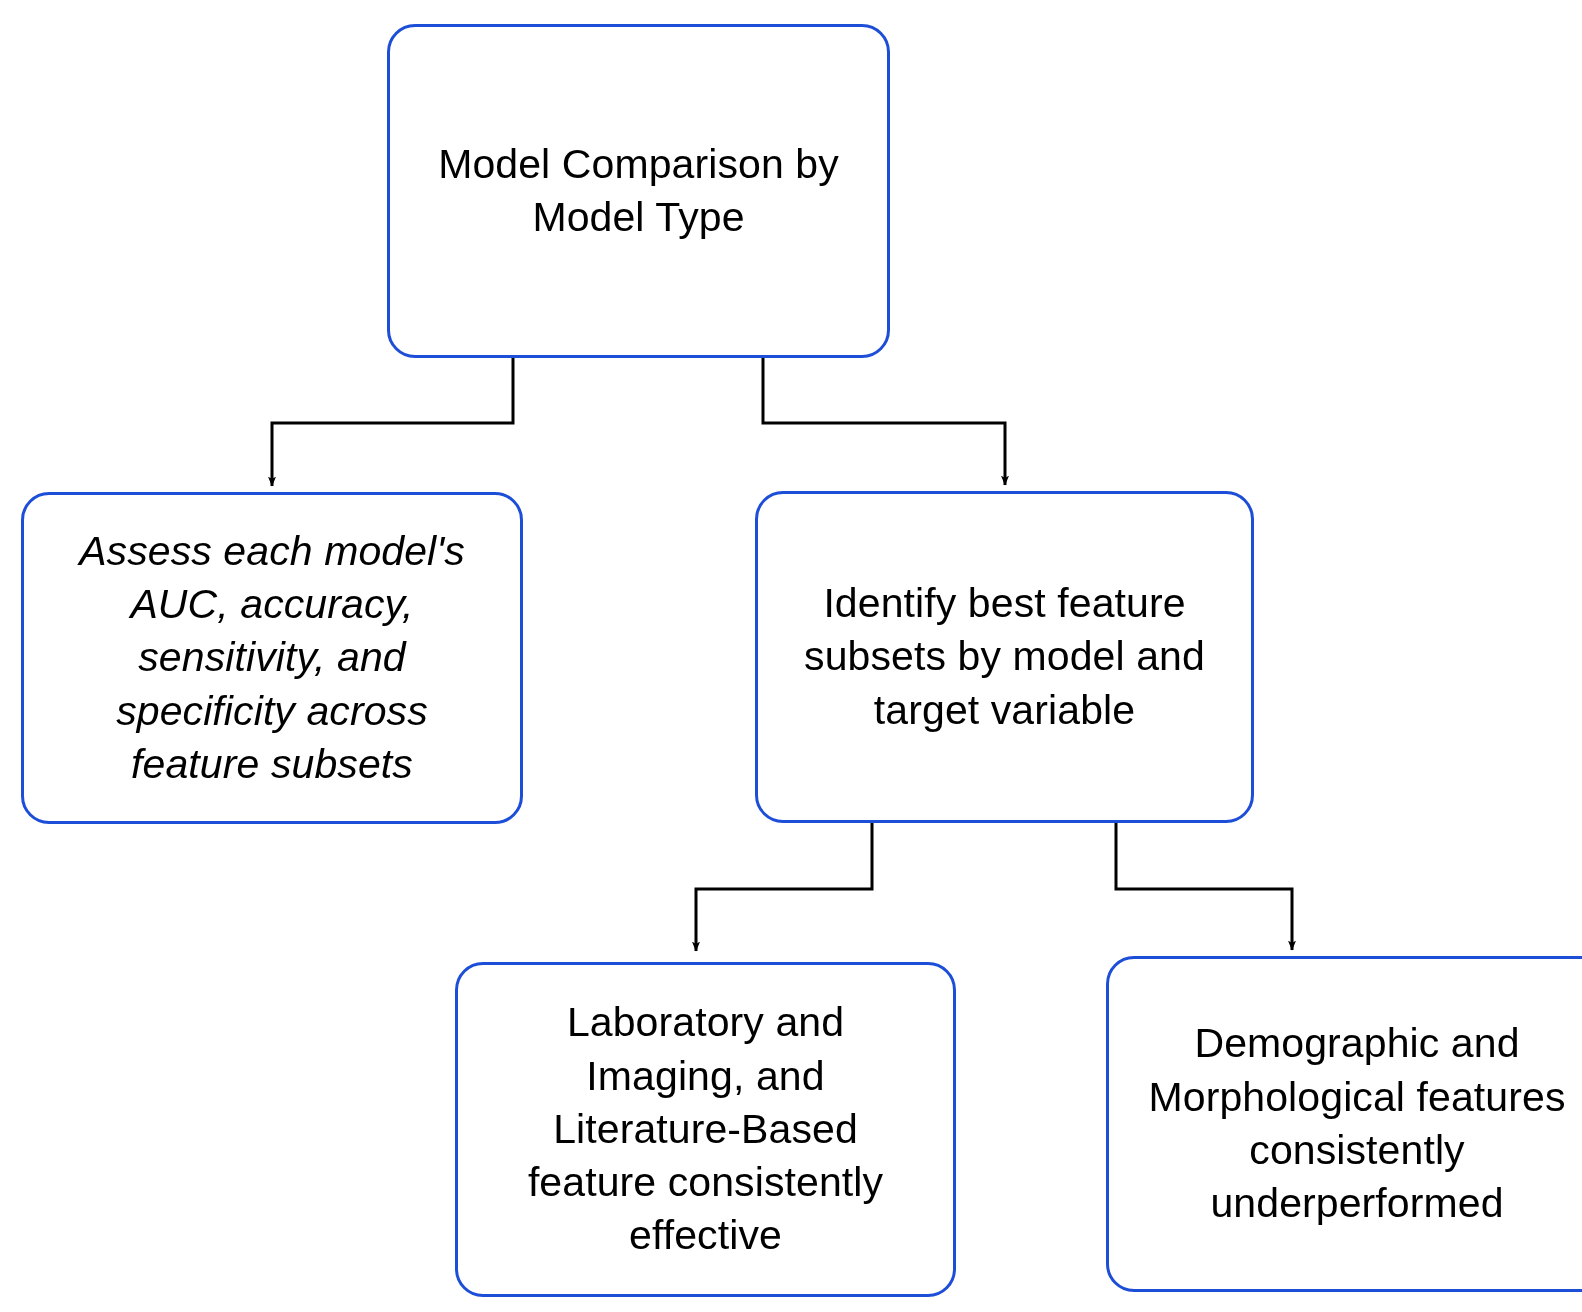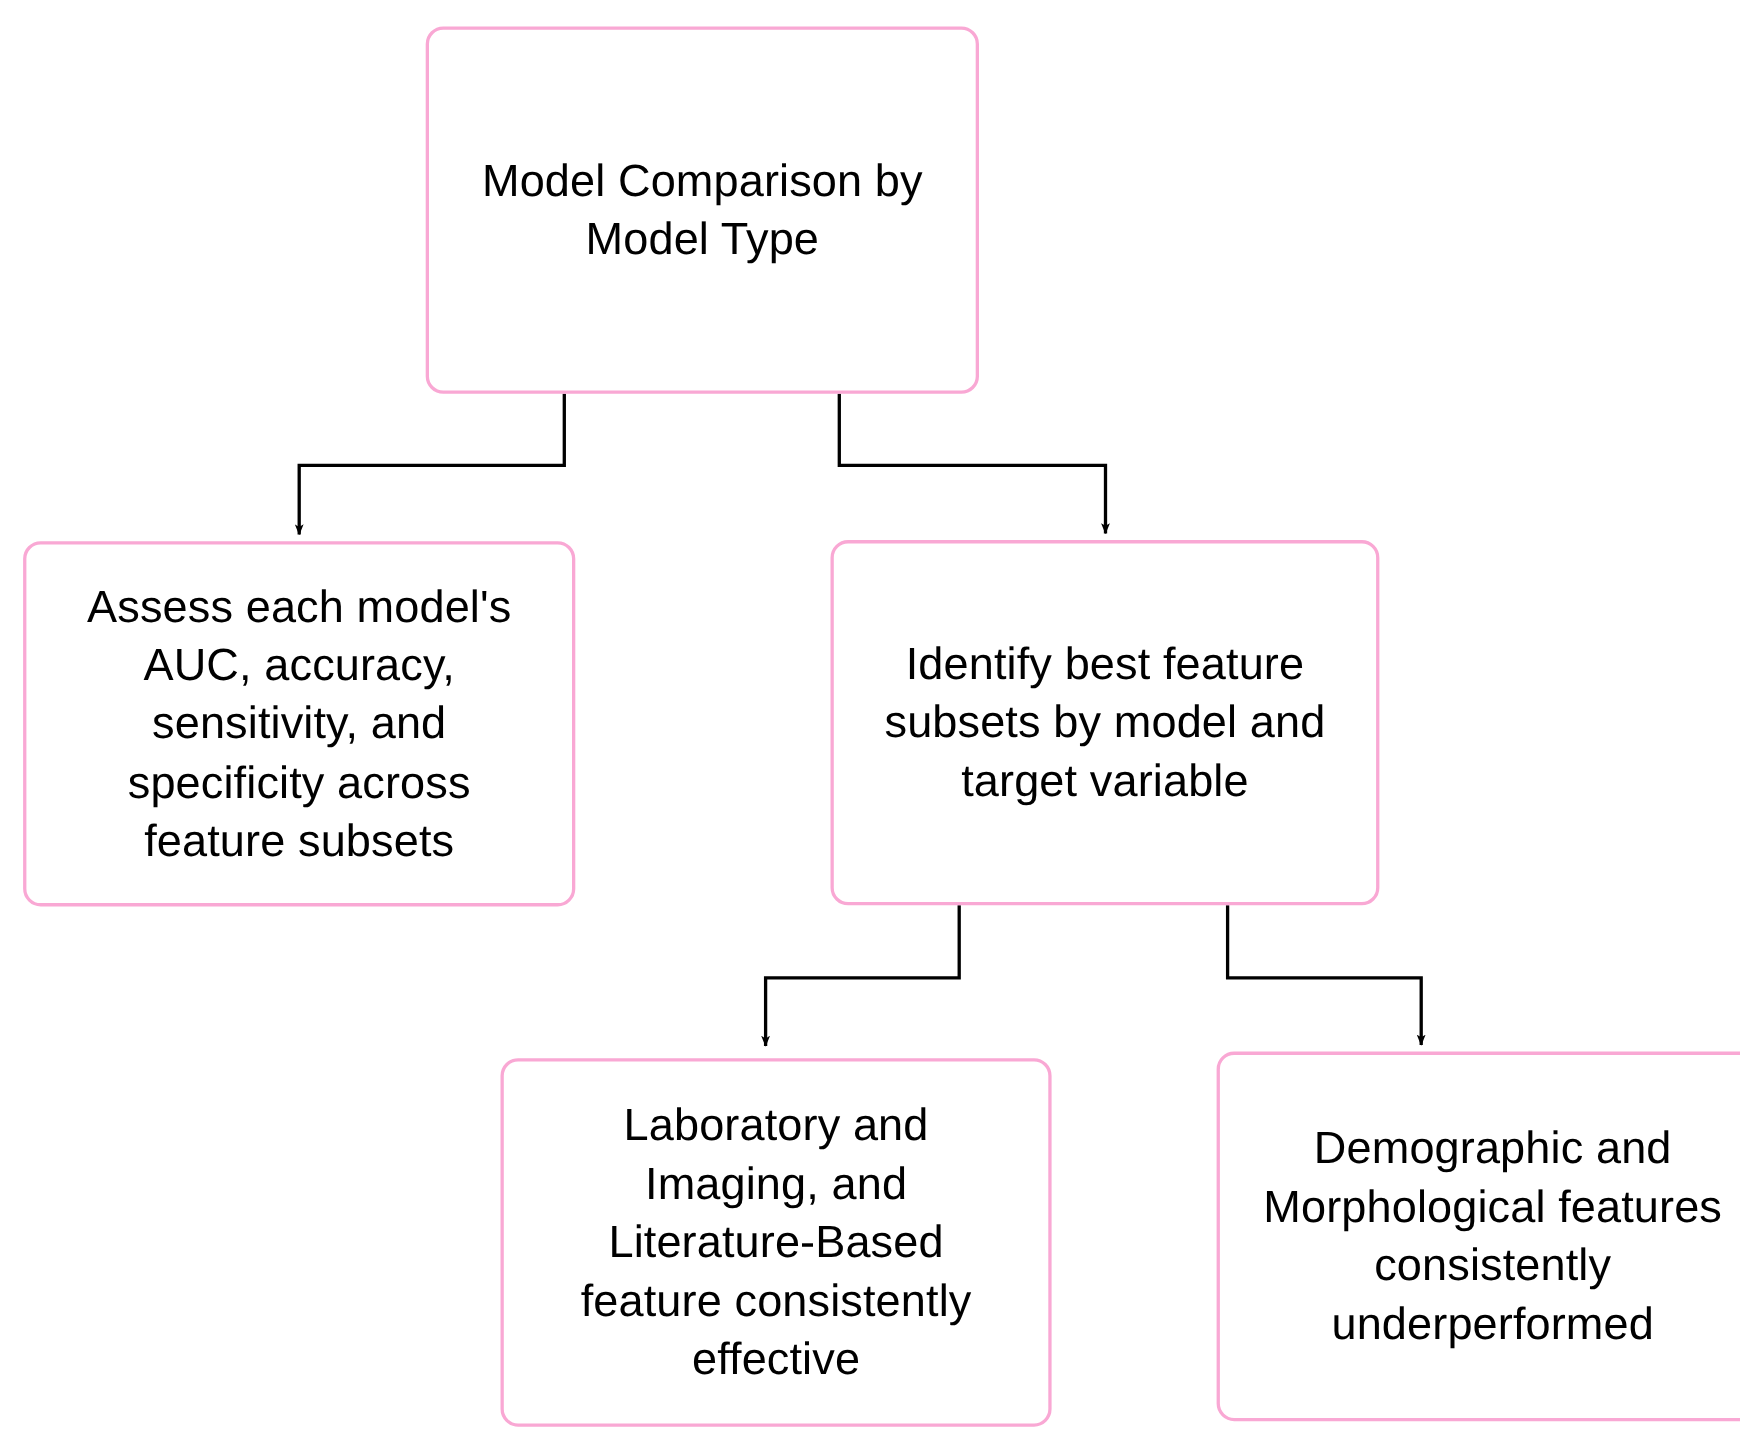--- a/index.html
+++ b/index.html
@@ -23,42 +23,42 @@
     top: 0;
     left: 0;
     width: 1582px;
     height: 1312px;
     pointer-events: none;
   }
   .node {
     position: absolute;
     box-sizing: border-box;
     background: #ffffff;
-    border: 3px solid #f9a8d4;
-    border-radius: 16px;
+    border: 3px solid #1d4ed8;
+    border-radius: 28px;
     display: flex;
     align-items: center;
     justify-content: center;
     text-align: center;
     z-index: 2;
   }
   .node-label {
     display: block;
     color: #000000;
     font-family: "Liberation Sans", sans-serif;
     font-size: 41px;
     line-height: 1.30;
     font-weight: 400;
     letter-spacing: 0.1px;
     white-space: pre-line;
     padding: 0 14px;
   }
   
   #node-root        { left: 387px; top: 24px;  width: 503px; height: 334px; }
-  #node-assess      { left: 21px;  top: 492px; width: 502px; height: 332px; }
+  #node-assess      { left: 21px;  top: 492px; width: 502px; height: 332px; font-style: italic; }
   #node-identify    { left: 755px; top: 491px; width: 499px; height: 332px; }
   #node-lab-imaging { left: 455px; top: 962px; width: 501px; height: 335px; }
   #node-demographic { left: 1106px; top: 956px; width: 502px; height: 336px; }
 </style>
 </head>
 <body>
 
 <div id="diagram-canvas">
 
   <svg id="edge-layer" viewBox="0 0 1582 1312" width="1582" height="1312" aria-hidden="true">

